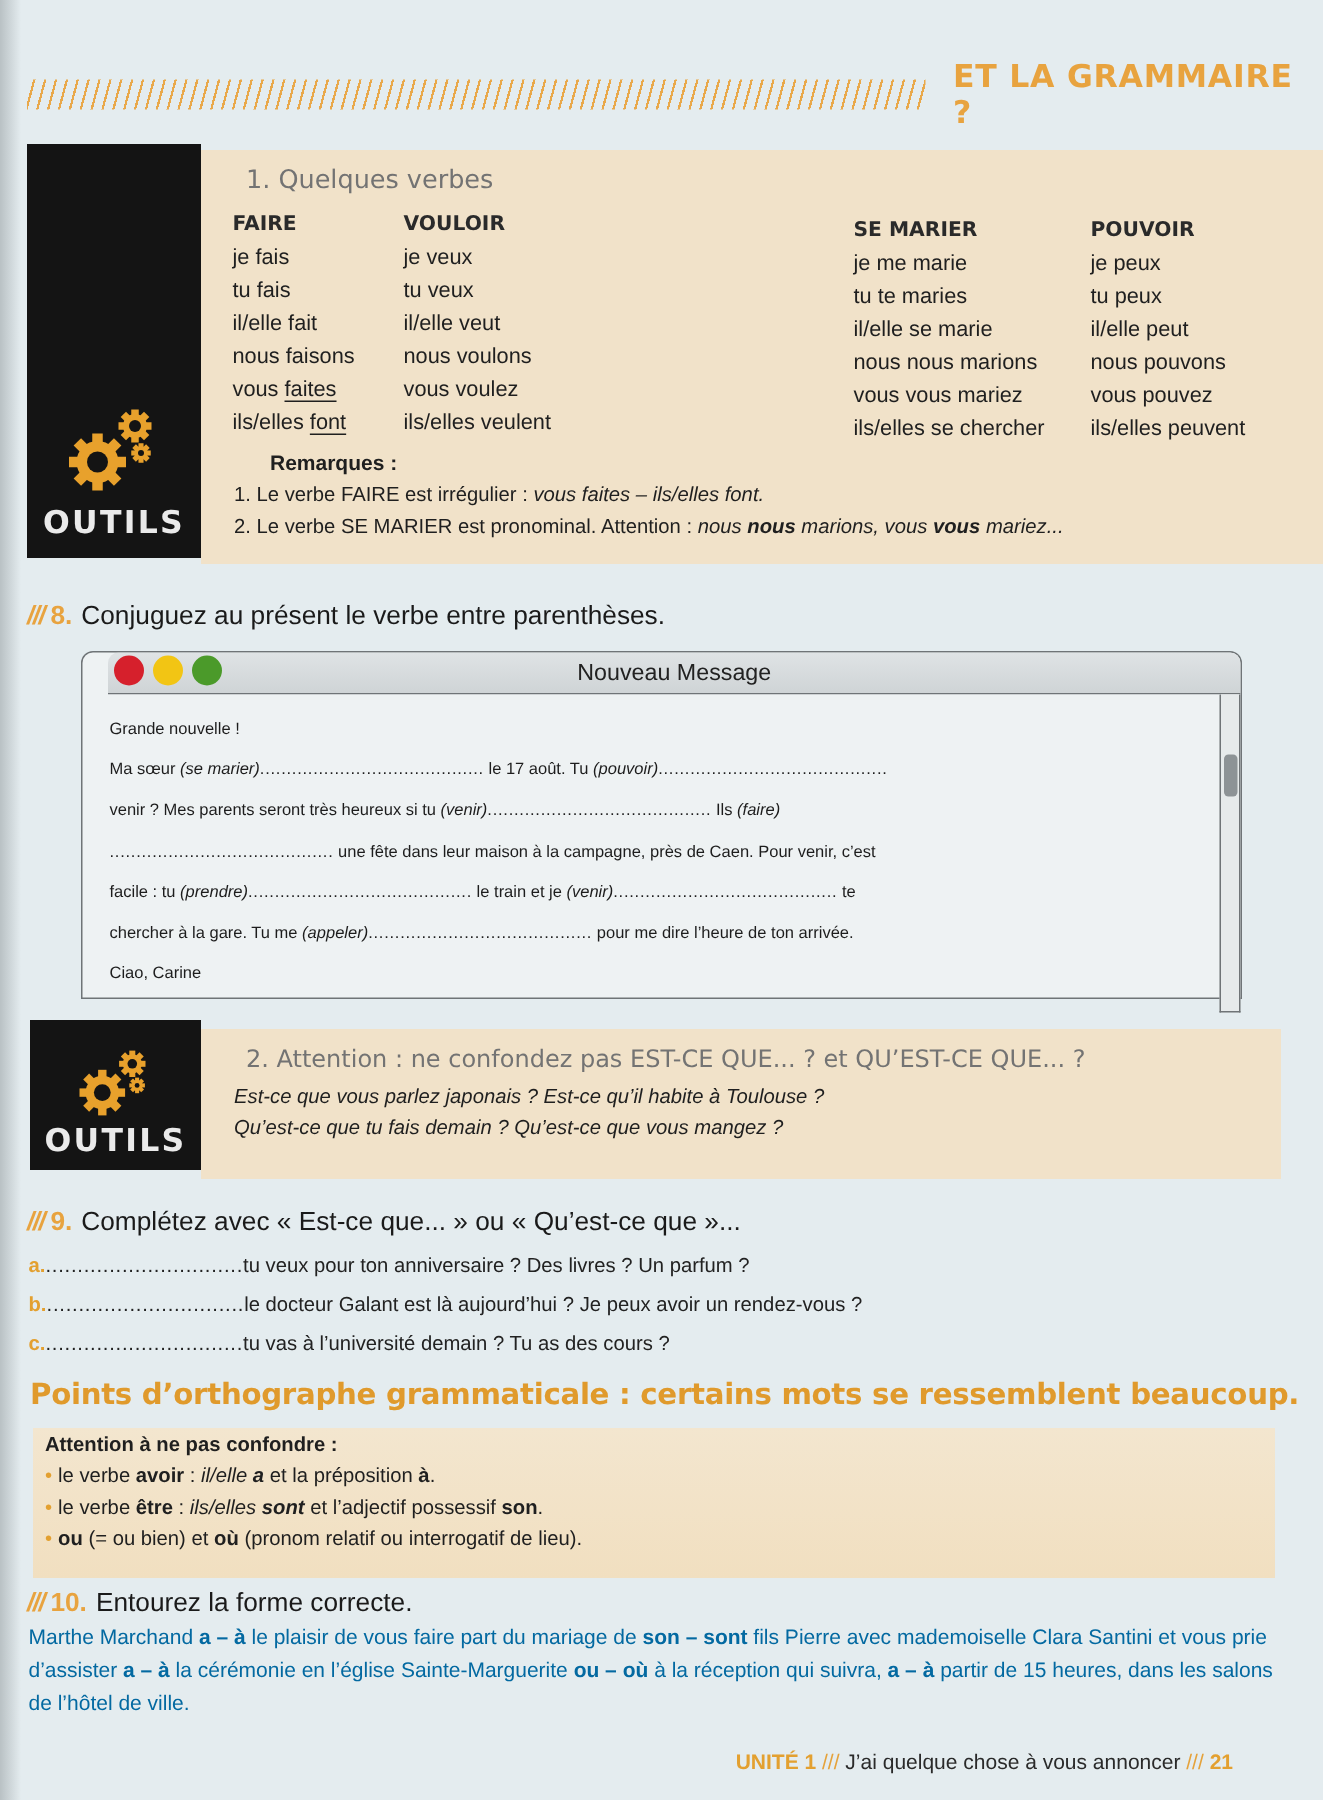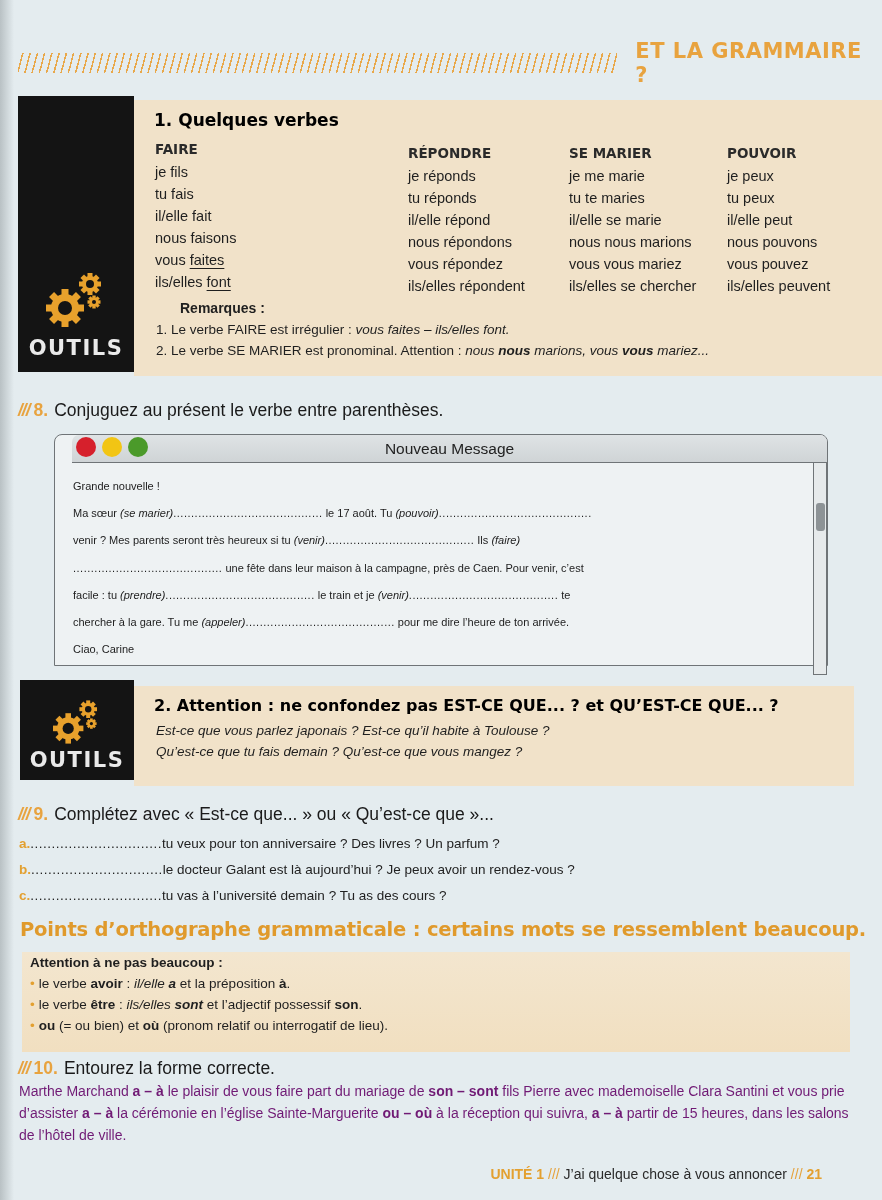--- a/index.html
+++ b/index.html
@@ -34,21 +34,21 @@
     display: flex; flex-direction: column; align-items: center; justify-content: flex-end;
     padding-bottom: 12px;
   }
   .outils-label {
     color: #eaeaea; font-weight: bold; font-size: 21px; letter-spacing: 1.5px;
     font-family: "DejaVu Sans", sans-serif;
   }
   .gears { width: 70px; height: 60px; margin-bottom: 6px; }
   .outils-panel { background: #f1e2c9; }
   .panel-title {
-    font-family: "DejaVu Sans", sans-serif; font-weight: bold; color: #000000; font-size: 17px;
+    font-family: "DejaVu Sans", sans-serif; font-weight: normal; color: #737373; font-size: 17px; margin-left: 10px;
   }
 
   .verb-col { position: absolute; top: 38px; font-size: 14.5px; line-height: 22px; }
   .verb-col .vhead { font-weight: bold; font-size: 13.5px; color: #2a2a2a; font-family: "DejaVu Sans", sans-serif; margin-bottom: 1px; }
   .u { text-decoration: underline; text-decoration-thickness: 1px; text-underline-offset: 3px; }
 
   .remarks { position: absolute; left: 16px; top: 195px; font-size: 13.5px; line-height: 21px; }
   .remarks .rtitle { font-weight: bold; font-size: 14px; padding-left: 24px; }
 
   
@@ -89,21 +89,21 @@
   .ortho-title {
     font-family: "DejaVu Sans", sans-serif; font-weight: bold; color: #e09a2c; font-size: 19.5px; letter-spacing: -0.2px;
   }
   .ortho-panel {
     left: 22px; top: 952px; width: 828px; height: 100px;
     background: linear-gradient(#f3e6cf, #f1dfc0);
   }
   .ortho-panel .inner { position: absolute; left: 8px; top: 0; font-size: 13.5px; line-height: 21px; }
   .bullet { color: #e3a030; margin-right: 4px; }
 
-  .ex10-text { left: 19px; top: 1080px; width: 830px; font-size: 14px; line-height: 22px; color: #701a75; }
+  .ex10-text { left: 19px; top: 1080px; width: 830px; font-size: 14px; line-height: 22px; color: #0369a1; }
 
   .footer { right: 60px; top: 1166px; font-size: 14px; color: #2a2a2a; }
   .footer .unit { color: #e3a030; font-weight: bold; }
   .footer .pg { color: #e3a030; font-weight: bold; }
 </style>
 </head>
 <body>
 
 <div class="page-shade"></div>
 
@@ -144,38 +144,38 @@
     </g>
   </svg>
   <div class="outils-label">OUTILS</div>
 </div>
 
 <div class="abs outils-panel" style="left:134px; top:100px; width:748px; height:276px;">
   <div class="abs panel-title" style="left:20px; top:10px;">1. Quelques verbes</div>
 
   <div class="verb-col" style="left:21px;">
     <div class="vhead">FAIRE</div>
-    <div>je fils</div>
+    <div>je fais</div>
     <div>tu fais</div>
     <div>il/elle fait</div>
     <div>nous faisons</div>
     <div><span>vous </span><span class="u">faites</span></div>
     <div><span>ils/elles </span><span class="u">font</span></div>
   </div>
 
-
-  <div class="verb-col" style="left:274px; top:42px;">
-    <div class="vhead">RÉPONDRE</div>
-    <div>je réponds</div>
-    <div>tu réponds</div>
-    <div>il/elle répond</div>
-    <div>nous répondons</div>
-    <div>vous répondez</div>
-    <div>ils/elles répondent</div>
-  </div>
+  <div class="verb-col" style="left:135px;">
+    <div class="vhead">VOULOIR</div>
+    <div>je veux</div>
+    <div>tu veux</div>
+    <div>il/elle veut</div>
+    <div>nous voulons</div>
+    <div>vous voulez</div>
+    <div>ils/elles veulent</div>
+  </div>
+
 
   <div class="verb-col" style="left:435px; top:42px;">
     <div class="vhead">SE MARIER</div>
     <div>je me marie</div>
     <div>tu te maries</div>
     <div>il/elle se marie</div>
     <div>nous nous marions</div>
     <div>vous vous mariez</div>
     <div>ils/elles se chercher</div>
   </div>
@@ -274,21 +274,21 @@
   <span>Complétez avec « Est-ce que... » ou « Qu’est-ce que »...</span>
 </div>
 <div class="abs" style="left:19px; top:831px;">
   <div class="ex9-line"><span class="ex9-letter">a.</span><span class="fill">...............................</span><span>tu veux pour ton anniversaire ? Des livres ? Un parfum ?</span></div>
   <div class="ex9-line"><span class="ex9-letter">b.</span><span class="fill">...............................</span><span>le docteur Galant est là aujourd’hui ? Je peux avoir un rendez-vous ?</span></div>
   <div class="ex9-line"><span class="ex9-letter">c.</span><span class="fill">...............................</span><span>tu vas à l’université demain ? Tu as des cours ?</span></div>
 </div>
 
 <div class="abs ortho-panel">
   <div class="inner">
-    <div style="font-weight:bold;">Attention à ne pas beaucoup :</div>
+    <div style="font-weight:bold;">Attention à ne pas confondre :</div>
     <div><span class="bullet">•</span><span>le verbe </span><b>avoir</b><span> : </span><i>il/elle </i><b><i>a</i></b><span> et la préposition </span><b>à</b><span>.</span></div>
     <div><span class="bullet">•</span><span>le verbe </span><b>être</b><span> : </span><i>ils/elles </i><b><i>sont</i></b><span> et l’adjectif possessif </span><b>son</b><span>.</span></div>
     <div><span class="bullet">•</span><b>ou</b><span> (= ou bien) et </span><b>où</b><span> (pronom relatif ou interrogatif de lieu).</span></div>
   </div>
 </div>
 <div class="abs ortho-title" style="left:20px; top:918px;">Points d’orthographe grammaticale : certains mots se ressemblent beaucoup.</div>
 
 <div class="abs ex-head" style="left:18px; top:1058px;">
   <span class="ex-slash">///</span>
   <span class="ex-num">10.</span>

